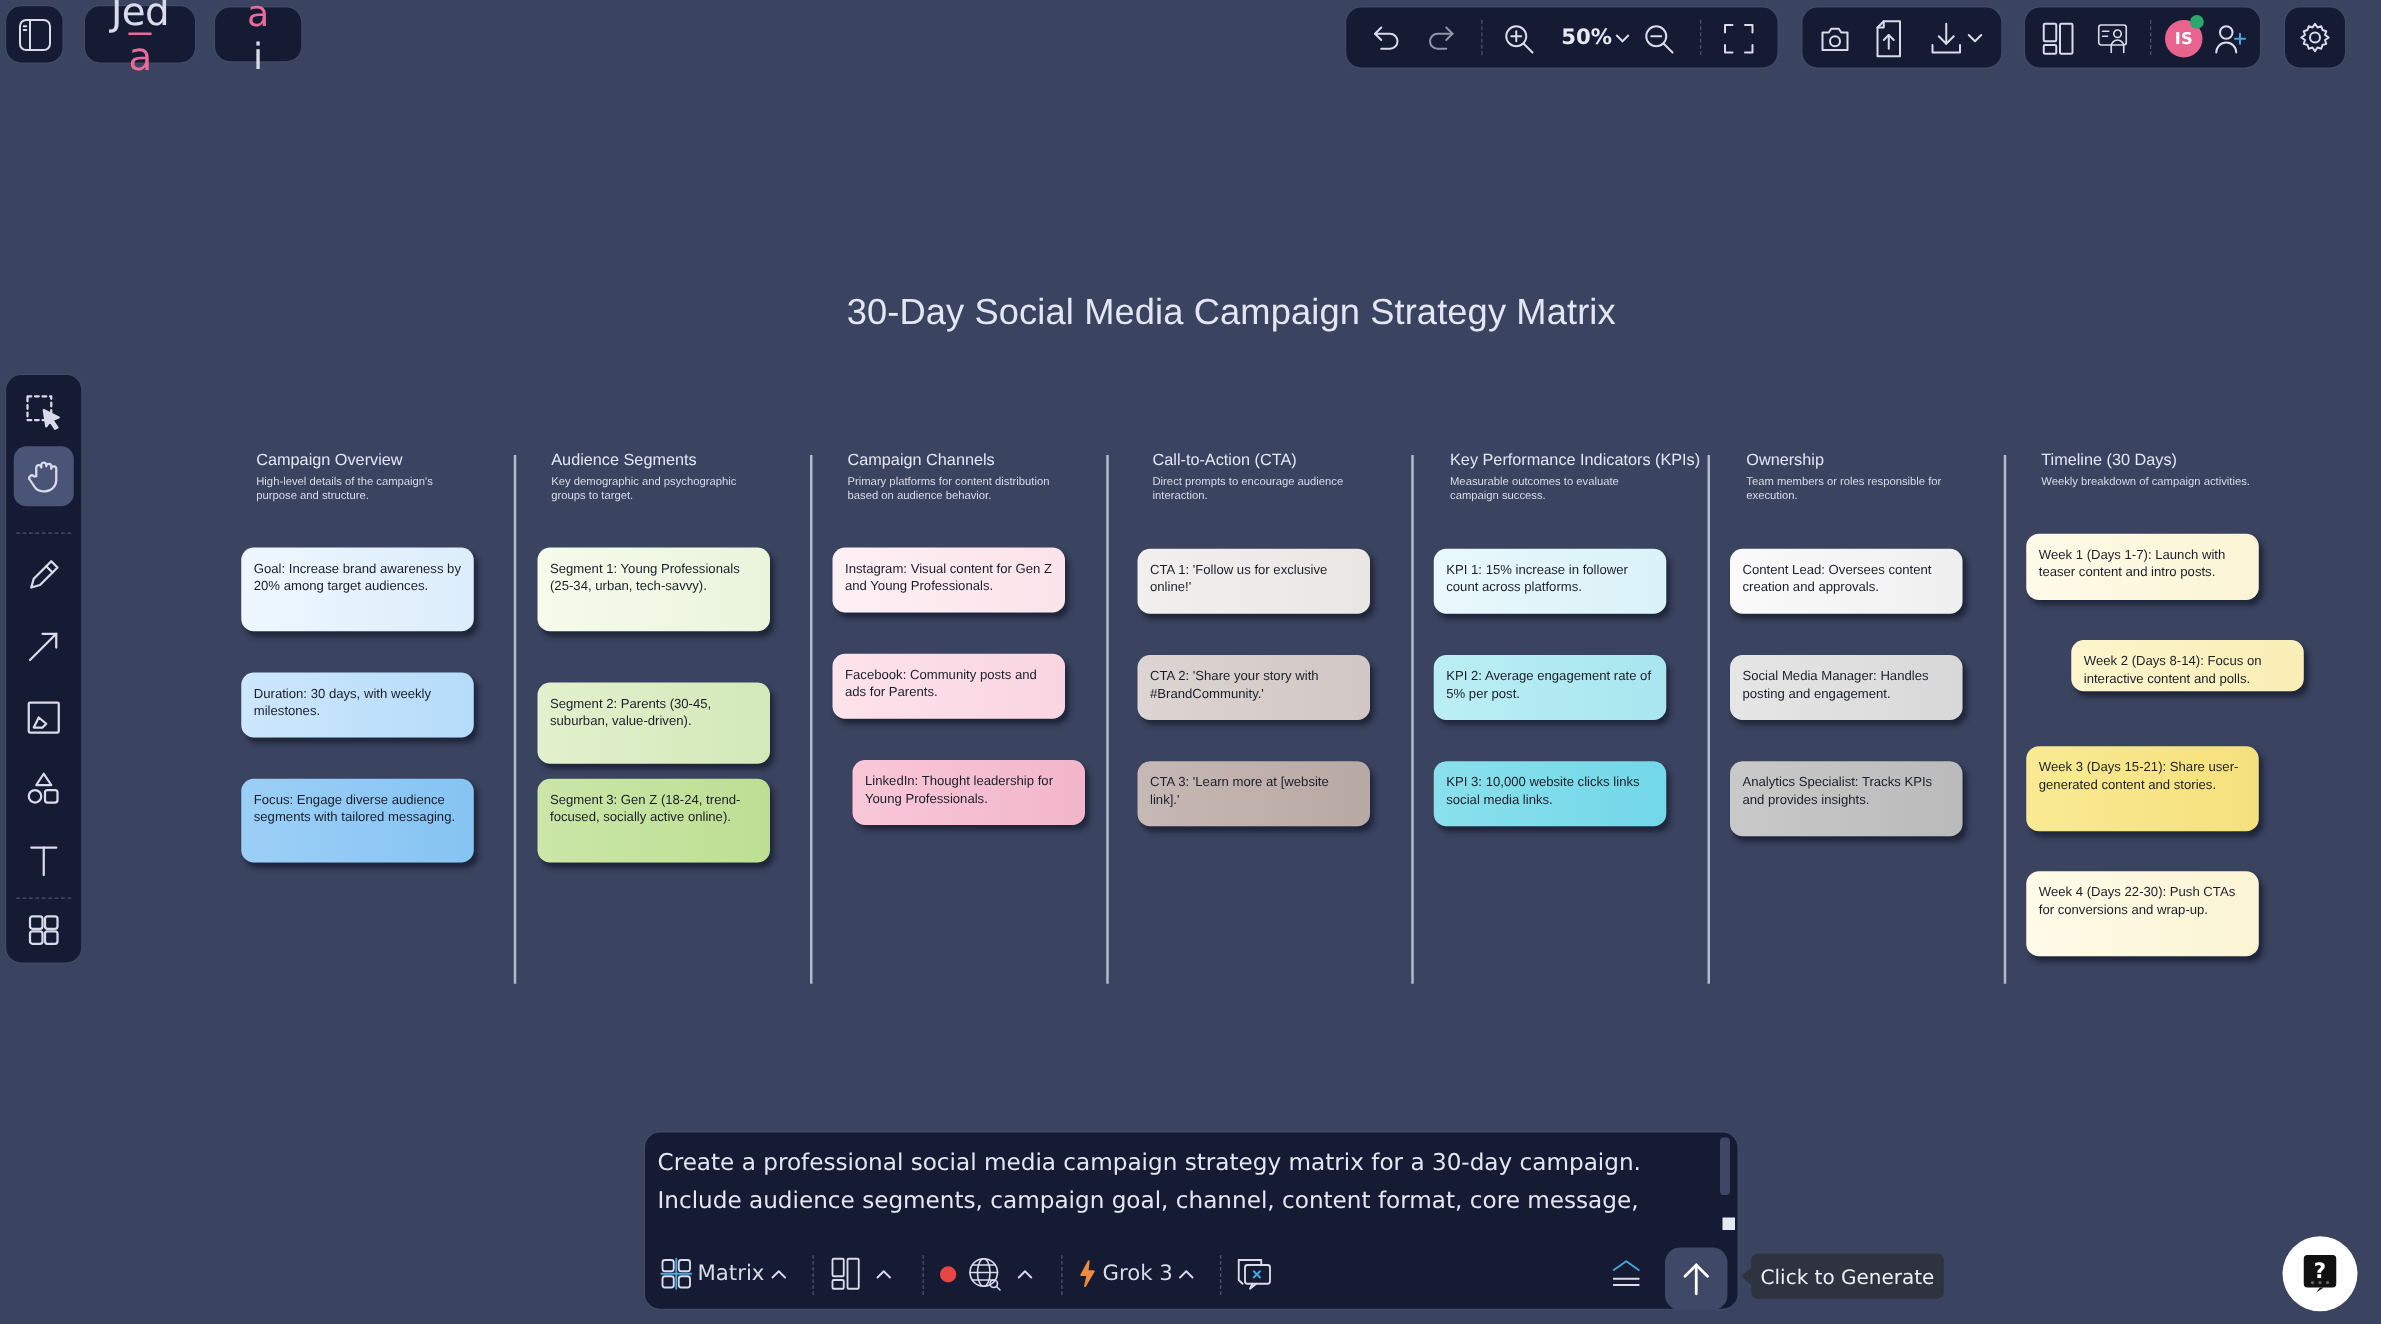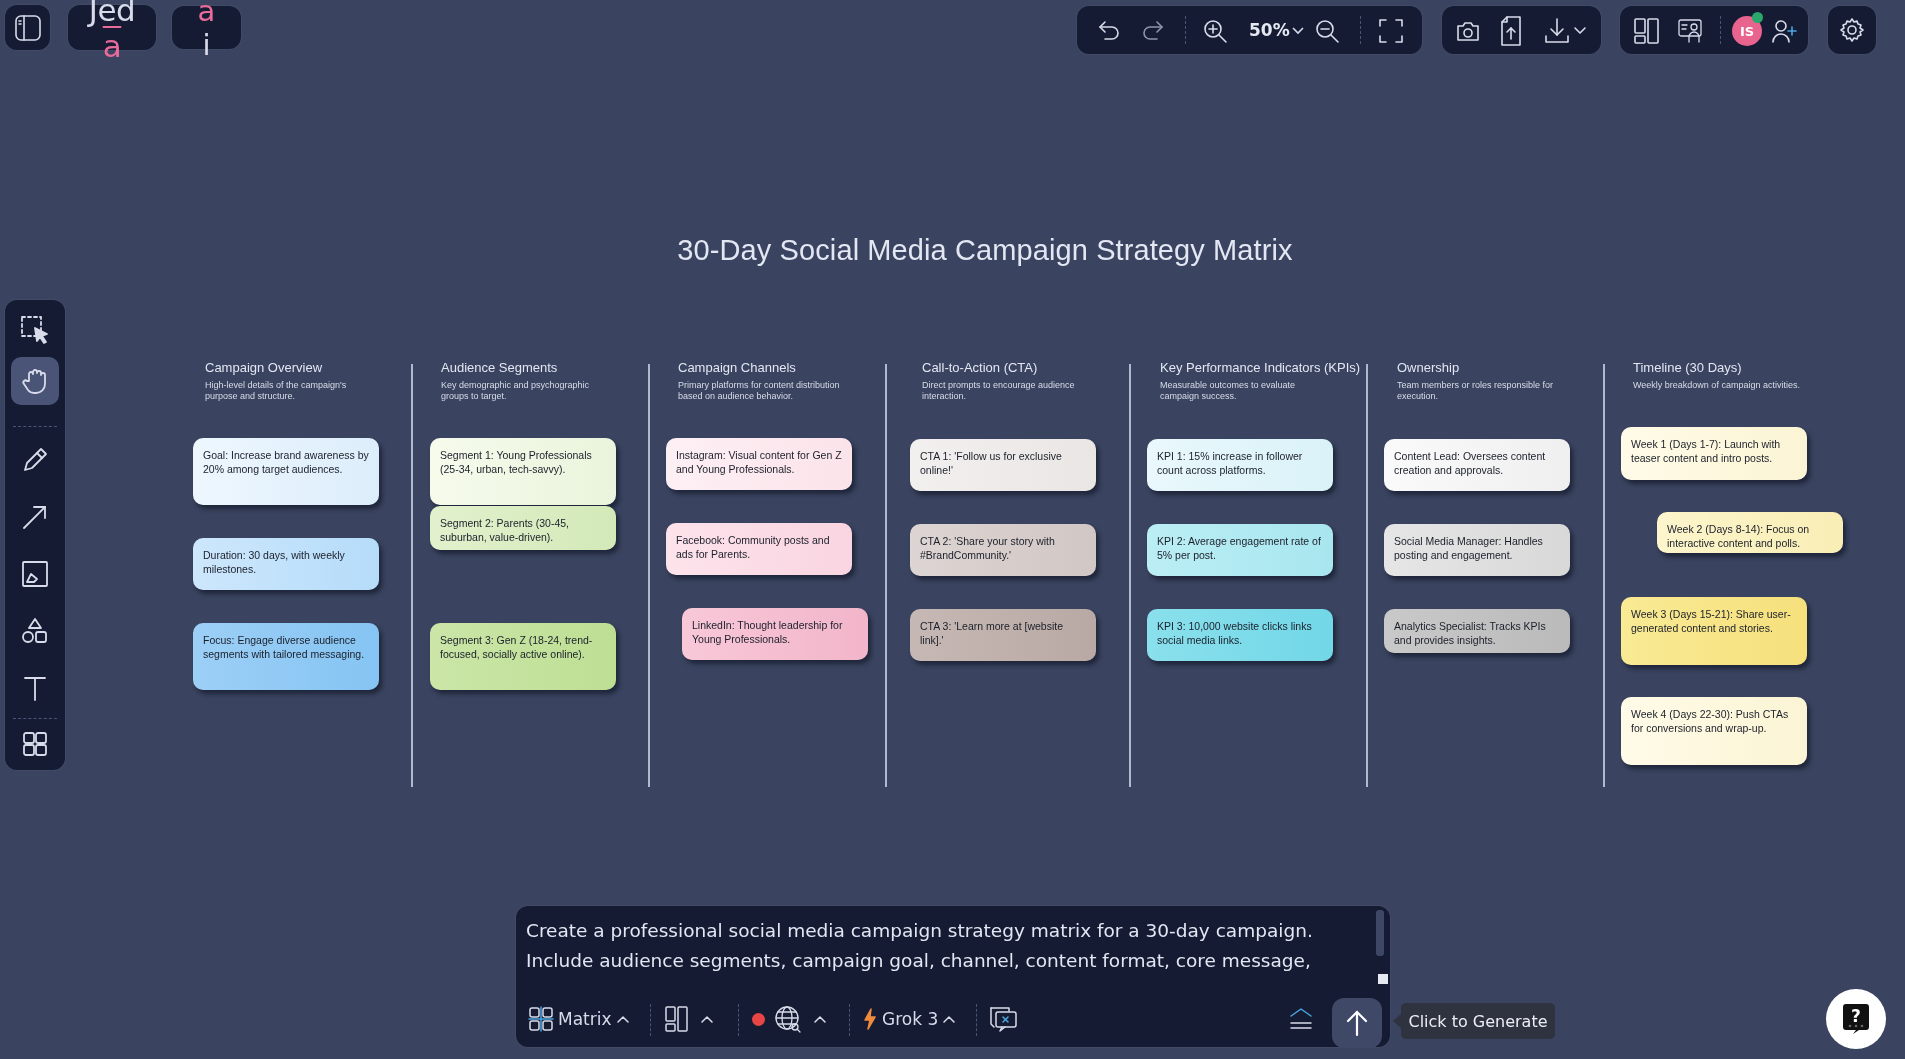--- a/index.html
+++ b/index.html
@@ -289,21 +289,21 @@
 </div>
 <div class="card" style="left:193px;top:438px;height:67px;background:linear-gradient(90deg,#eef7fe,#dcedfb)"><span>Goal: Increase brand awareness by 20% among target audiences.</span></div>
 <div class="card" style="left:193px;top:538px;height:52px;background:linear-gradient(90deg,#cde7fc,#b5dcfa)"><span>Duration: 30 days, with weekly milestones.</span></div>
 <div class="card" style="left:193px;top:623px;height:67px;background:linear-gradient(90deg,#9ccff6,#85c4f3)"><span>Focus: Engage diverse audience segments with tailored messaging.</span></div>
 
 <div class="col" style="left:441px">
   <div class="col-title">Audience Segments</div>
   <div class="col-desc">Key demographic and psychographic groups to target.</div>
 </div>
 <div class="card" style="left:430px;top:438px;height:67px;background:linear-gradient(90deg,#f6fbec,#eaf4dc)"><span>Segment 1: Young Professionals (25-34, urban, tech-savvy).</span></div>
-<div class="card" style="left:430px;top:506px;height:44px;background:linear-gradient(90deg,#e2f1cd,#d3e9b8)"><span>Segment 2: Parents (30-45, suburban, value-driven).</span></div>
+<div class="card" style="left:430px;top:546px;height:65px;background:linear-gradient(90deg,#e2f1cd,#d3e9b8)"><span>Segment 2: Parents (30-45, suburban, value-driven).</span></div>
 <div class="card" style="left:430px;top:623px;height:67px;background:linear-gradient(90deg,#cbe6a8,#bddf93)"><span>Segment 3: Gen Z (18-24, trend-focused, socially active online).</span></div>
 
 <div class="col" style="left:678px">
   <div class="col-title">Campaign Channels</div>
   <div class="col-desc">Primary platforms for content distribution based on audience behavior.</div>
 </div>
 <div class="card" style="left:666px;top:438px;height:52px;background:linear-gradient(90deg,#fdf0f4,#fbe3ea)"><span>Instagram: Visual content for Gen Z and Young Professionals.</span></div>
 <div class="card" style="left:666px;top:523px;height:52px;background:linear-gradient(90deg,#fde3eb,#f9d5e1)"><span>Facebook: Community posts and ads for Parents.</span></div>
 <div class="card" style="left:682px;top:608px;height:52px;background:linear-gradient(90deg,#f8c8d8,#f2b5ca)"><span>LinkedIn: Thought leadership for Young Professionals.</span></div>
 
@@ -322,21 +322,21 @@
 <div class="card" style="left:1147px;top:439px;height:52px;background:linear-gradient(90deg,#e9f8fc,#d9f2f8)"><span>KPI 1: 15% increase in follower count across platforms.</span></div>
 <div class="card" style="left:1147px;top:524px;height:52px;background:linear-gradient(90deg,#bbeef4,#a8e6ef)"><span>KPI 2: Average engagement rate of 5% per post.</span></div>
 <div class="card" style="left:1147px;top:609px;height:52px;background:linear-gradient(90deg,#8ae0ec,#72d7e7)"><span>KPI 3: 10,000 website clicks links social media links.</span></div>
 
 <div class="col" style="left:1397px">
   <div class="col-title">Ownership</div>
   <div class="col-desc">Team members or roles responsible for execution.</div>
 </div>
 <div class="card" style="left:1384px;top:439px;height:52px;background:linear-gradient(90deg,#fafafa,#efefef)"><span>Content Lead: Oversees content creation and approvals.</span></div>
 <div class="card" style="left:1384px;top:524px;height:52px;background:linear-gradient(90deg,#e6e6e6,#d8d8d8)"><span>Social Media Manager: Handles posting and engagement.</span></div>
-<div class="card" style="left:1384px;top:609px;height:44px;background:linear-gradient(90deg,#c9c9c9,#bababa)"><span>Analytics Specialist: Tracks KPIs and provides insights.</span></div>
+<div class="card" style="left:1384px;top:609px;height:60px;background:linear-gradient(90deg,#c9c9c9,#bababa)"><span>Analytics Specialist: Tracks KPIs and provides insights.</span></div>
 
 <div class="col" style="left:1633px">
   <div class="col-title">Timeline (30 Days)</div>
   <div class="col-desc" style="width:200px">Weekly breakdown of campaign activities.</div>
 </div>
 <div class="card" style="left:1621px;top:427px;height:53px;background:linear-gradient(90deg,#fffbe8,#fbf4d4)"><span>Week 1 (Days 1-7): Launch with teaser content and intro posts.</span></div>
 <div class="card" style="left:1657px;top:512px;height:41px;background:linear-gradient(90deg,#fdf5cc,#f9eeb5)"><span>Week 2 (Days 8-14): Focus on interactive content and polls.</span></div>
 <div class="card" style="left:1621px;top:597px;height:68px;background:linear-gradient(90deg,#f9ea94,#f5e07c)"><span>Week 3 (Days 15-21): Share user-generated content and stories.</span></div>
 <div class="card" style="left:1621px;top:697px;height:68px;background:linear-gradient(90deg,#fffbe8,#fbf4d4)"><span>Week 4 (Days 22-30): Push CTAs for conversions and wrap-up.</span></div>
 

